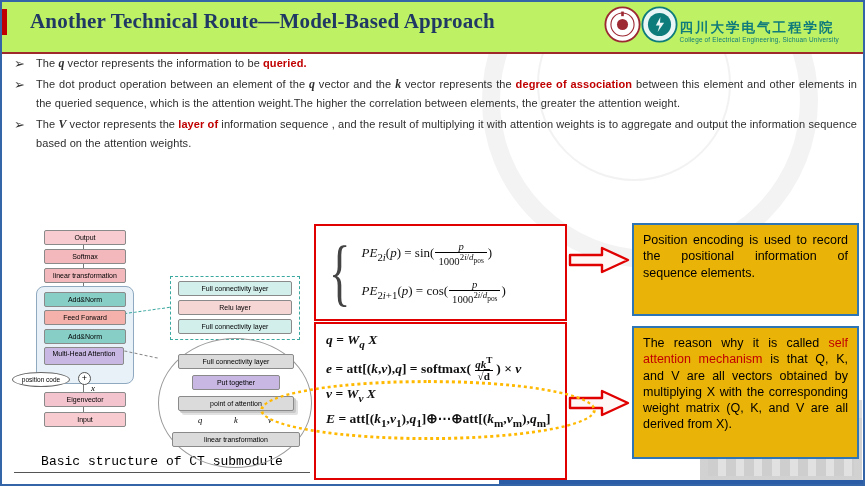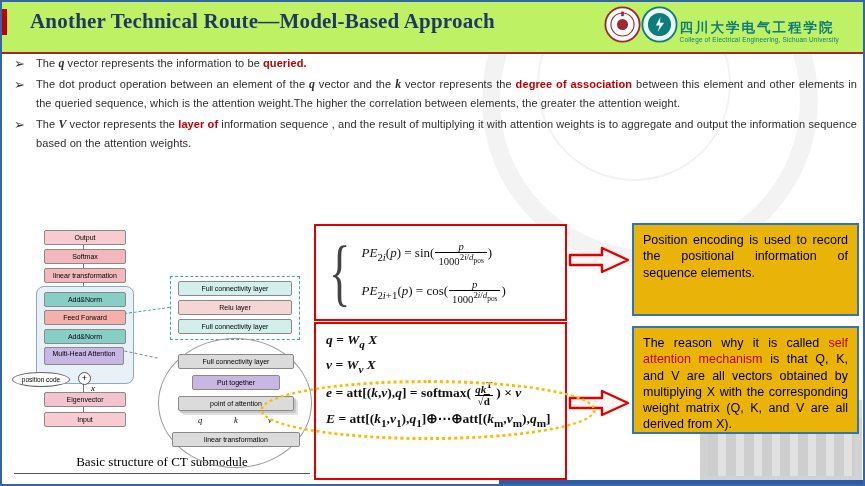--- a/index.html
+++ b/index.html
@@ -50,21 +50,21 @@
   .oplus{position:absolute;left:66px;top:146px;width:11px;height:11px;border:1px solid #555;border-radius:50%;
          font-size:9px;line-height:10px;text-align:center;background:#fff;z-index:2;}
   .xlab{position:absolute;left:79px;top:157px;font-family:"Liberation Serif",serif;font-style:italic;font-size:9px;z-index:2;}
   .dashgrp{position:absolute;left:158px;top:50px;width:128px;height:62px;border:1.5px dashed #3BA8A0;z-index:1;}
   .dashgrp .dbox{width:112px;left:7px;}
   .bigellipse{position:absolute;left:146px;top:112px;width:152px;height:128px;border:1px solid #9a9a9a;border-radius:50%;z-index:1;}
   .poa{box-shadow:2px 2px 0 #c7c7c7,4px 4px 0 #e2e2e2;}
   .qkvlab{position:absolute;top:189px;font-family:"Liberation Serif",serif;font-style:italic;font-size:8.5px;z-index:2;}
   .dash1{position:absolute;left:112px;top:84px;width:46px;border-top:1px dashed #3BA8A0;transform:rotate(-8deg);z-index:1;}
   .dash2{position:absolute;left:112px;top:128px;width:34px;border-top:1px dashed #888;transform:rotate(12deg);z-index:1;}
-  .caption{position:absolute;left:2px;top:228px;width:296px;text-align:center;font-family:Liberation Serif, serif;
+  .caption{position:absolute;left:2px;top:228px;width:296px;text-align:center;font-family:Liberation Mono, monospace;
            font-size:13px;color:#000;border-bottom:1px solid #555;padding-bottom:3px;}
   
   .fbox{position:absolute;background:#fff;border:2px solid #E00000;box-sizing:border-box;font-family:"Liberation Serif",serif;color:#111;}
   .fbox-pe{left:312px;top:222px;width:253px;height:97px;display:flex;align-items:center;padding:4px 6px;}
   .brace{font-size:74px;font-weight:300;color:#444;line-height:.85;margin-right:4px;transform:scaleX(.6);}
   .pe-col{display:flex;flex-direction:column;gap:12px;font-size:13px;}
   .fbox-attn{left:312px;top:320px;width:253px;height:158px;padding:7px 10px;font-weight:bold;font-size:13.5px;}
   .fline{margin:0 4px 3px 0;line-height:17px;}
   .fline-e{line-height:26px;margin:2px 0;}
   .frac{display:inline-flex;flex-direction:column;align-items:center;vertical-align:middle;font-size:.82em;line-height:1.05;margin:0 1px;}
@@ -73,21 +73,21 @@
   .ol{text-decoration:overline;}
   .hl-ellipse{position:absolute;left:258px;top:378px;width:330px;height:54px;border:3px dotted #FFB900;border-radius:50%;z-index:5;}
   
   .barrow{position:absolute;width:62px;height:30px;z-index:4;}
   .arrow1{left:566px;top:243px;}
   .arrow2{left:566px;top:386px;}
   
   .callout{position:absolute;background:#eab308;border:2.5px solid #2E75B6;box-sizing:border-box;
            padding:7px 9px;font-size:12.5px;line-height:1.3;color:#000;text-align:justify;z-index:4;}
   .callout1{left:630px;top:221px;width:227px;height:93px;}
-  .callout2{left:630px;top:324px;width:227px;height:108px;}
+  .callout2{left:630px;top:324px;width:227px;height:133px;}
   
   .photo{position:absolute;left:698px;top:398px;width:162px;height:82px;z-index:1;opacity:.5;
          background:linear-gradient(180deg,#e8e8e8 0 18px,#cfcfcf 18px 100%),#ccc;
          background-blend-mode:multiply;}
   .photo::after{content:"";position:absolute;inset:18px 8px 6px 8px;
          background:repeating-linear-gradient(90deg,#9f9f9f 0 10px,#c4c4c4 10px 18px);}
   .bluestrip{position:absolute;left:497px;top:478px;width:366px;height:7px;background:#2B5DA6;z-index:5;}
 </style>
 </head>
 <body>
@@ -185,25 +185,25 @@
             </span>)</div>
         <div><i>PE</i><sub>2<i>i</i>+1</sub>(<i>p</i>) = cos(<span class="frac">
               <span class="num"><i>p</i></span>
               <span class="den">1000<sup>2<i>i</i>/<i>d</i><sub>pos</sub></sup></span>
             </span>)</div>
       </div>
     </div>
 
     <div class="fbox fbox-attn">
       <div class="fline"><i>q</i> = <i>W</i><sub><i>q</i></sub> <i>X</i></div>
-      <div class="fline"><i>v</i> = <i>W</i><sub><i>v</i></sub> <i>X</i></div>
       <div class="fline fline-e"><i>e</i> = att[(<i>k</i>,<i>v</i>),<i>q</i>] = softmax(<span class="frac">
             <span class="num"><i>qk</i><sup>T</sup></span>
             <span class="den">√<span class="ol">d</span></span>
           </span>) × <i>v</i></div>
+      <div class="fline"><i>v</i> = <i>W</i><sub><i>v</i></sub> <i>X</i></div>
       <div class="fline"><i>E</i> = att[(<i>k</i><sub>1</sub>,<i>v</i><sub>1</sub>),<i>q</i><sub>1</sub>]⊕⋯⊕att[(<i>k</i><sub>m</sub>,<i>v</i><sub>m</sub>),<i>q</i><sub>m</sub>]</div>
     </div>
 
     <div class="hl-ellipse"></div>
 
     <svg class="barrow arrow1" viewBox="0 0 62 30">
       <path d="M2 10 H34 V3 L60 15 L34 27 V20 H2 Z" fill="#FFF6F6" stroke="#E00000" stroke-width="2.4" stroke-linejoin="round"></path>
     </svg>
     <svg class="barrow arrow2" viewBox="0 0 62 30">
       <path d="M2 10 H34 V3 L60 15 L34 27 V20 H2 Z" fill="#FFF6F6" stroke="#E00000" stroke-width="2.4" stroke-linejoin="round"></path>

